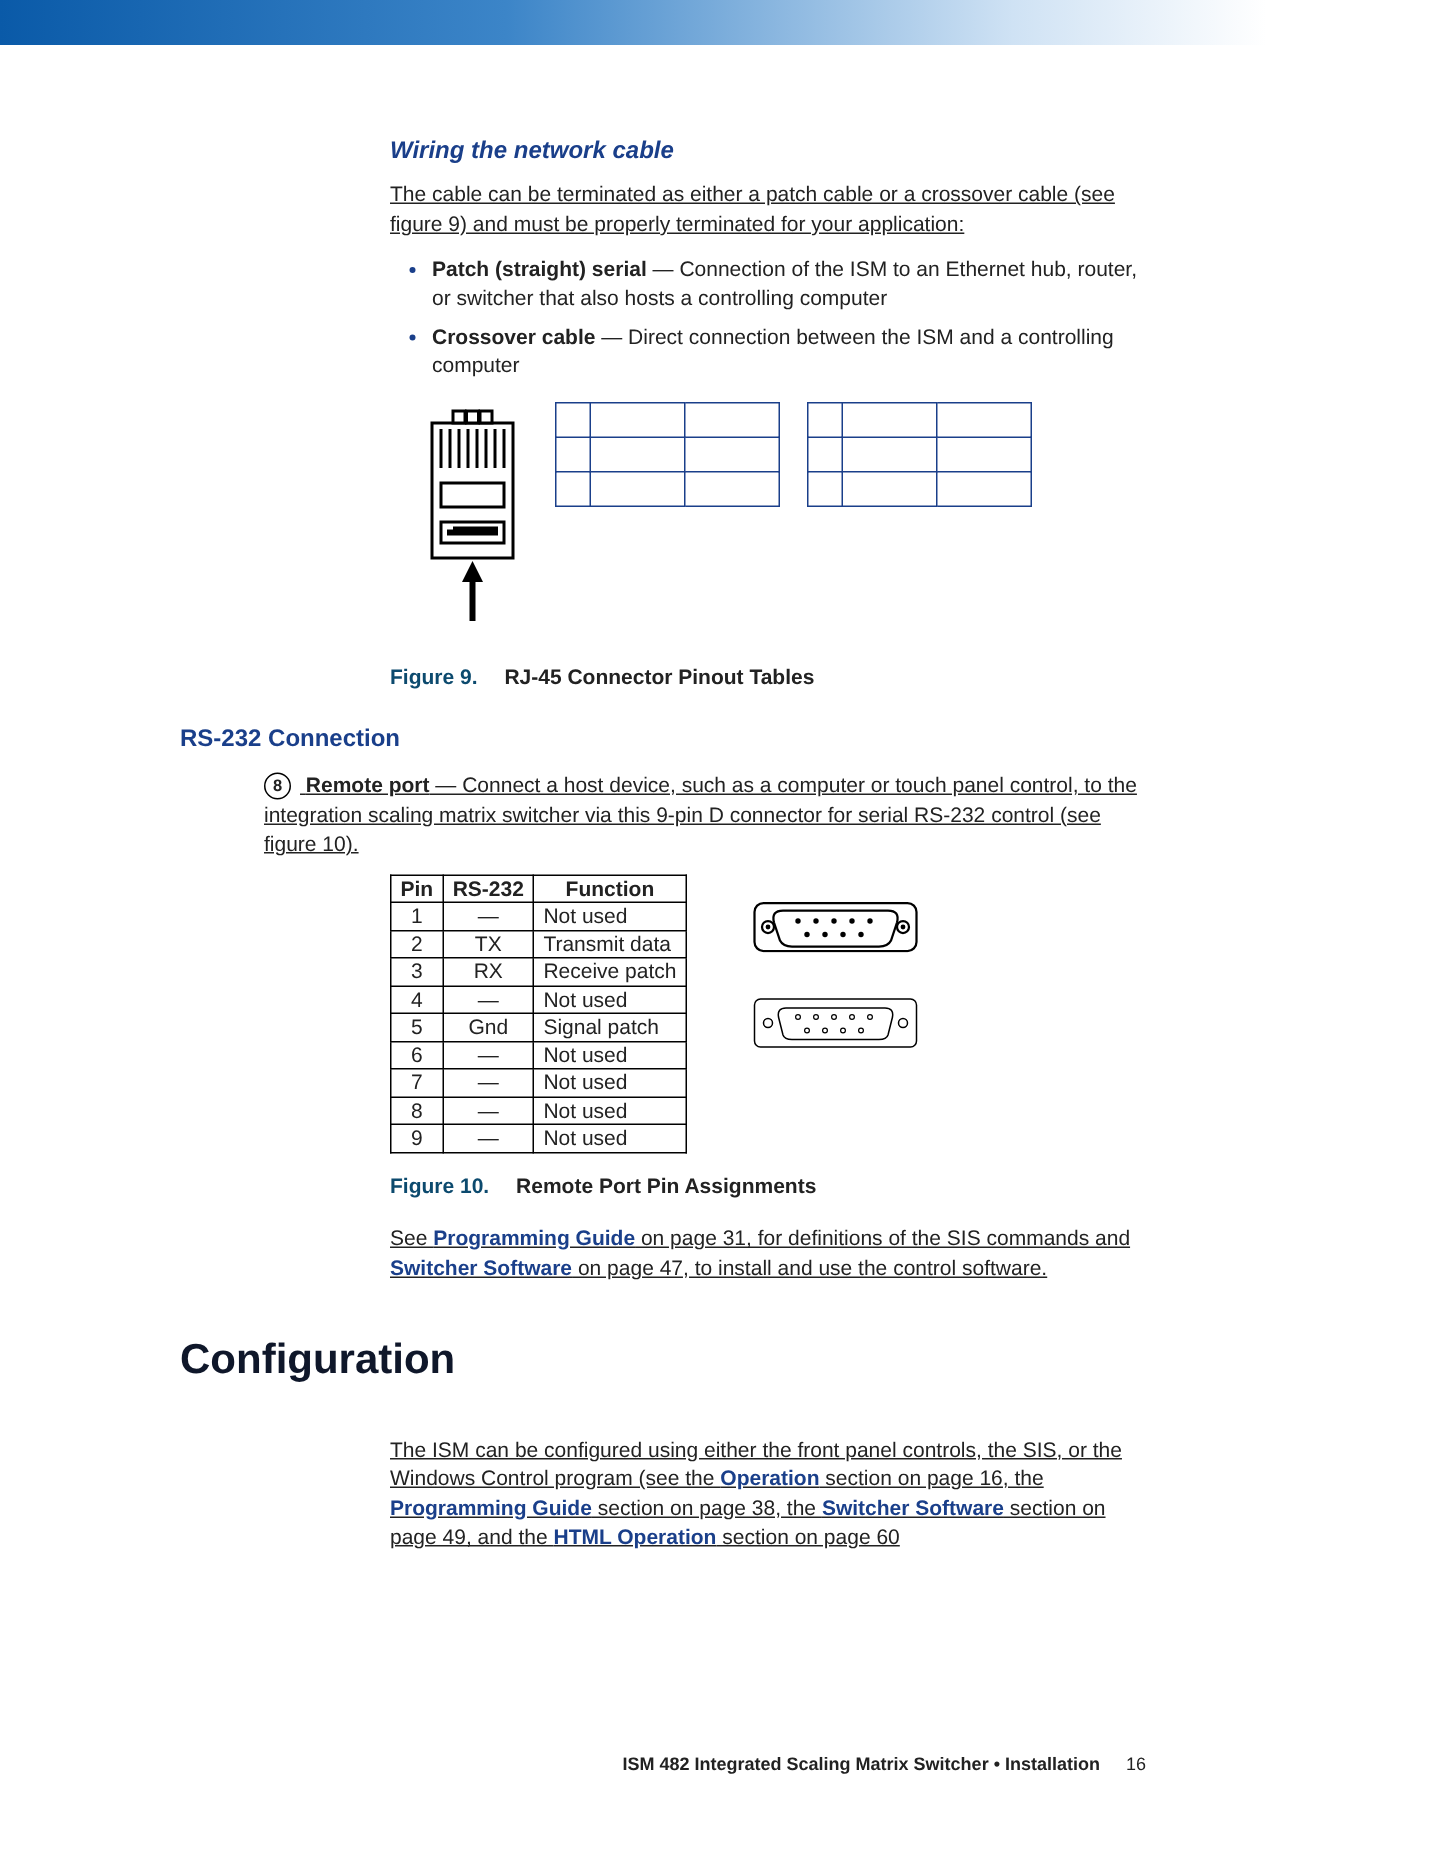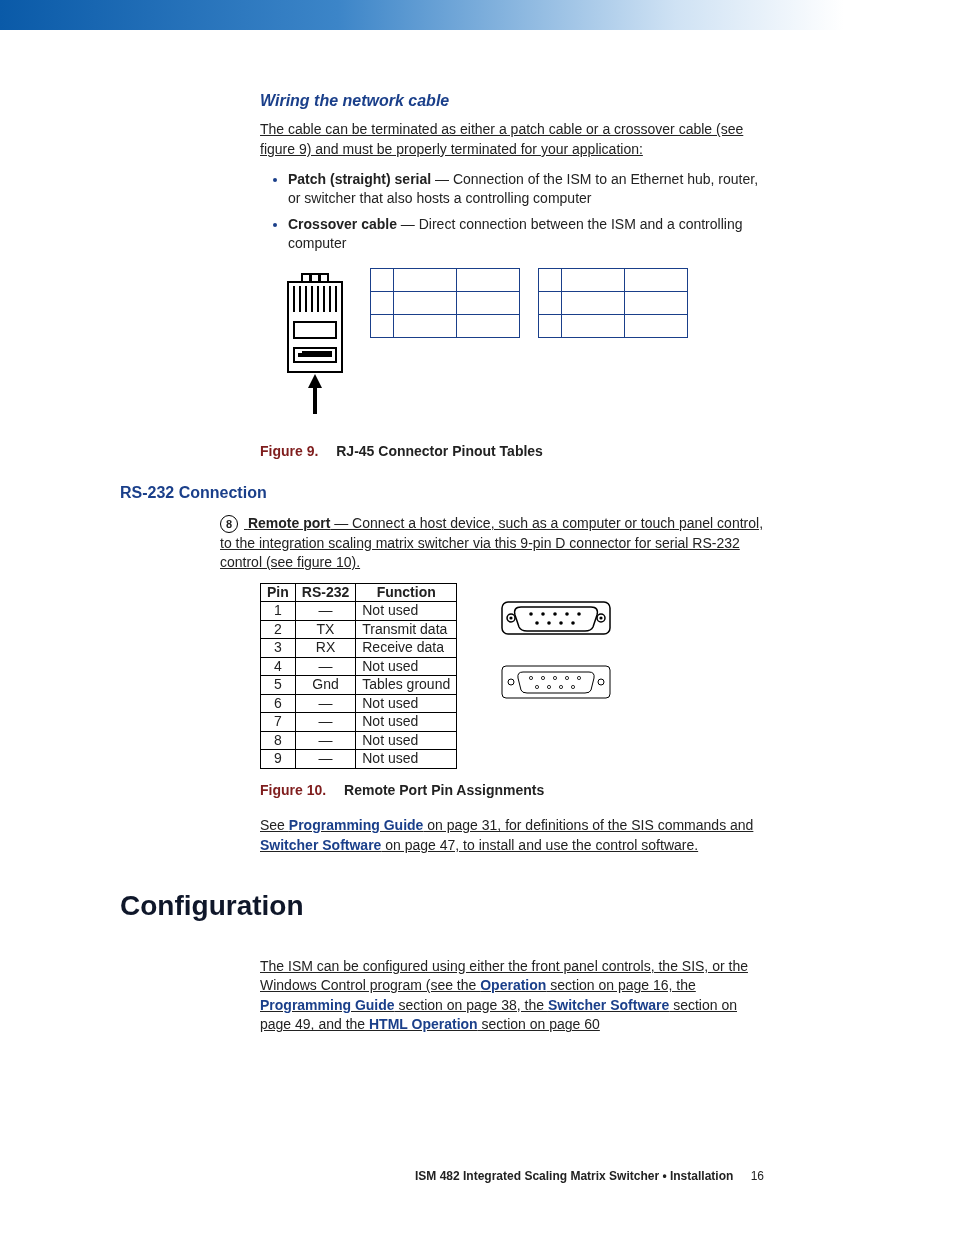--- a/index.html
+++ b/index.html
@@ -87,21 +87,21 @@
     height: 20px;
   }
   .pin-table .small {
     width: 20px;
   }
   .caption {
     margin: 24px 0 16px 140px;
     font-size: 14px;
   }
   .caption .fig-label {
-    color: #7f1d1d;
+    color: #0c4a6e;
     font-weight: bold;
   }
   .caption .fig-title {
     font-weight: bold;
     margin-left: 14px;
     margin-top: 12px;
   }
   .rs232-row {
     display: flex;
     align-items: flex-start;
@@ -263,21 +263,21 @@
       </div>
     </div>
 
     <div class="caption">
       <span class="fig-label">Figure 9.</span>
       <span class="fig-title">RJ-45 Connector Pinout Tables</span>
     </div>
 
     <h2 class="section-h2">RS-232 Connection</h2>
 
-    <p class="body-text" style="margin-left:100px;">
+    <p class="body-text" style="margin-left:56px;">
       <span class="step-circle">8</span>
       <b>Remote port</b><span> — Connect a host device, such as a computer or touch panel control, to the integration scaling matrix switcher via this 9-pin D connector for serial RS-232 control (see figure 10).</span>
     </p>
 
     <div class="rs232-row">
       <table class="rs232-table">
         <thead>
           <tr>
             <th>Pin</th>
             <th>RS-232</th>
@@ -291,31 +291,31 @@
               <td class="fn">Not used</td>
             </tr>
             <tr>
               <td>2</td>
               <td>TX</td>
               <td class="fn">Transmit data</td>
             </tr>
             <tr>
               <td>3</td>
               <td>RX</td>
-              <td class="fn">Receive data</td>
+              <td class="fn">Receive patch</td>
             </tr>
             <tr>
               <td>4</td>
               <td>—</td>
               <td class="fn">Not used</td>
             </tr>
             <tr>
               <td>5</td>
               <td>Gnd</td>
-              <td class="fn">Tables ground</td>
+              <td class="fn">Signal patch</td>
             </tr>
             <tr>
               <td>6</td>
               <td>—</td>
               <td class="fn">Not used</td>
             </tr>
             <tr>
               <td>7</td>
               <td>—</td>
               <td class="fn">Not used</td>

